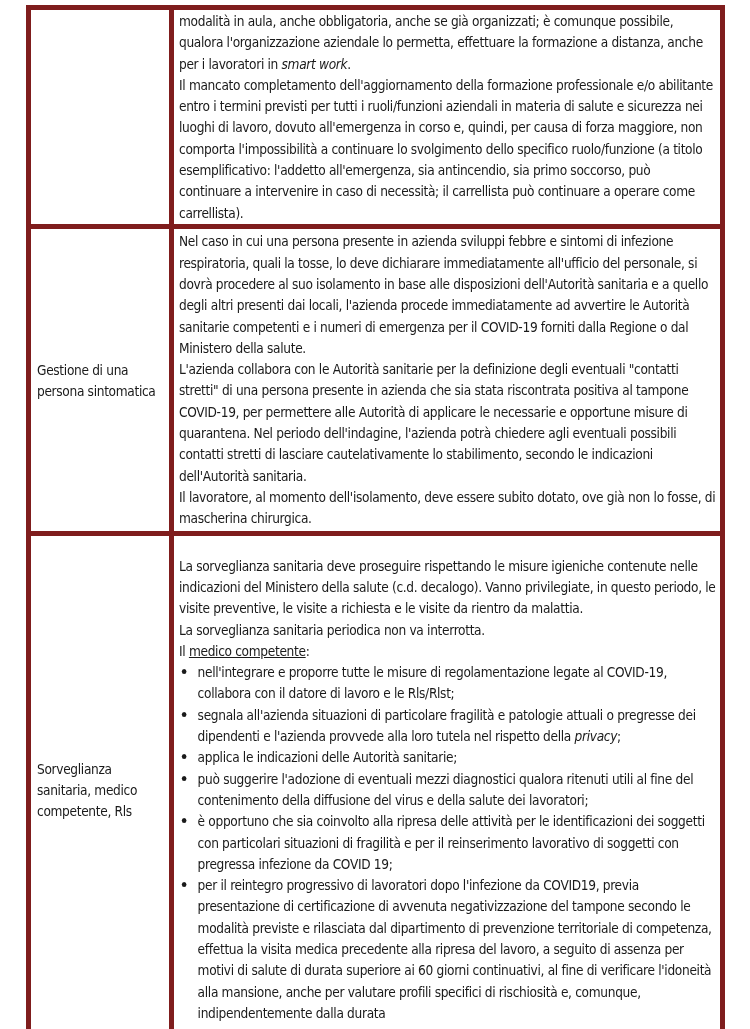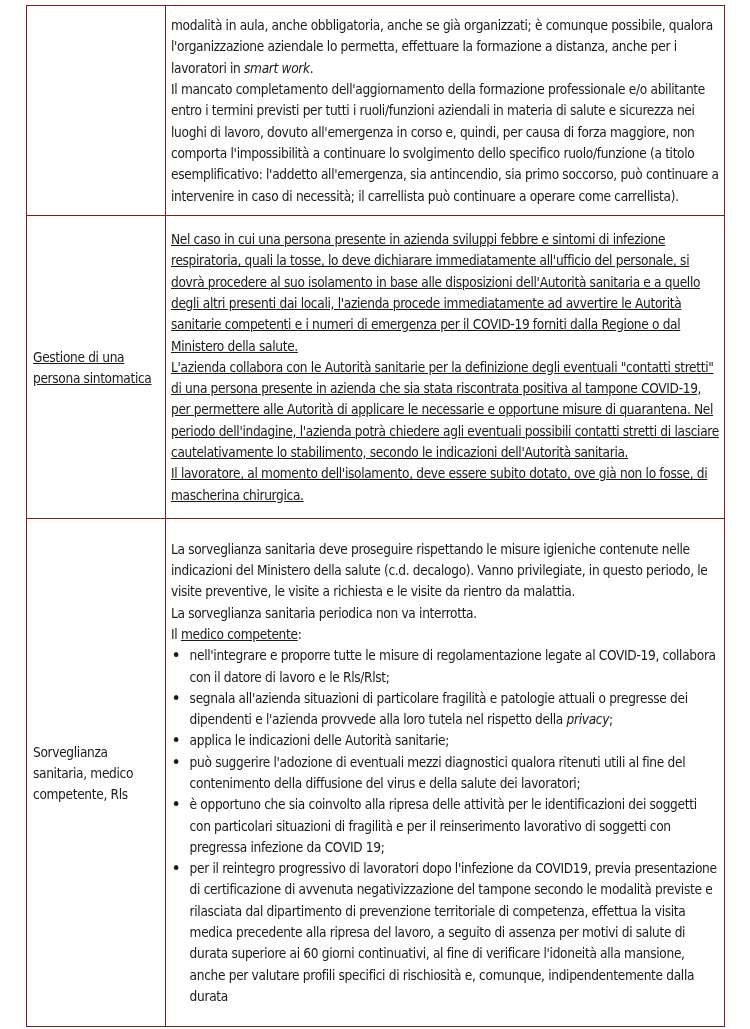--- a/index.html
+++ b/index.html
@@ -1,26 +1,26 @@
 <!DOCTYPE html>
 <html><head>
 <meta charset="utf-8">
 <style>
   html, body { margin: 0; padding: 0; background: #ffffff; }
   body { width: 750px; height: 1029px; overflow: hidden; position: relative;
          font-family: "DejaVu Sans Condensed", "Liberation Sans Narrow", "Liberation Sans", sans-serif; color: #1a1a1a; }
   .page { position: absolute; left: 0; top: 0; width: 750px; height: 1029px; }
   table.doc-table { position: absolute; left: 26px; top: 5px; width: 699px;
     border-collapse: collapse; table-layout: fixed; }
-  table.doc-table td { border: 1px solid #7f1d1d; vertical-align: middle;
+  table.doc-table td { border: 5px solid #7f1d1d; vertical-align: middle;
     font-size: 14.6px; line-height: 21.3px; letter-spacing: -0.35px; }
   td.label-cell { width: 128px; padding: 0 4px 0 6px; }
   td.content-cell { padding: 0 4px 1px 5px; vertical-align: top; }
   .row-first td { height: 208px; }
-  .row-second td { height: 301px; text-decoration: underline; }
+  .row-second td { height: 301px; }
   .row-third td { height: 506px; }
   .para { margin: 0; }
   .para em { font-style: italic; }
   .underline { text-decoration: underline; }
   ul.bullets { margin: 0; padding: 0; list-style: none; }
   ul.bullets li { position: relative; padding-left: 20px; }
   ul.bullets li::before { content: ""; position: absolute; left: 3px; top: 8px;
     width: 5px; height: 5px; border-radius: 50%; background: #1a1a1a; }
   .cond { transform: scaleX(0.93); transform-origin: left top; width: 107.5%; }
 </style>

